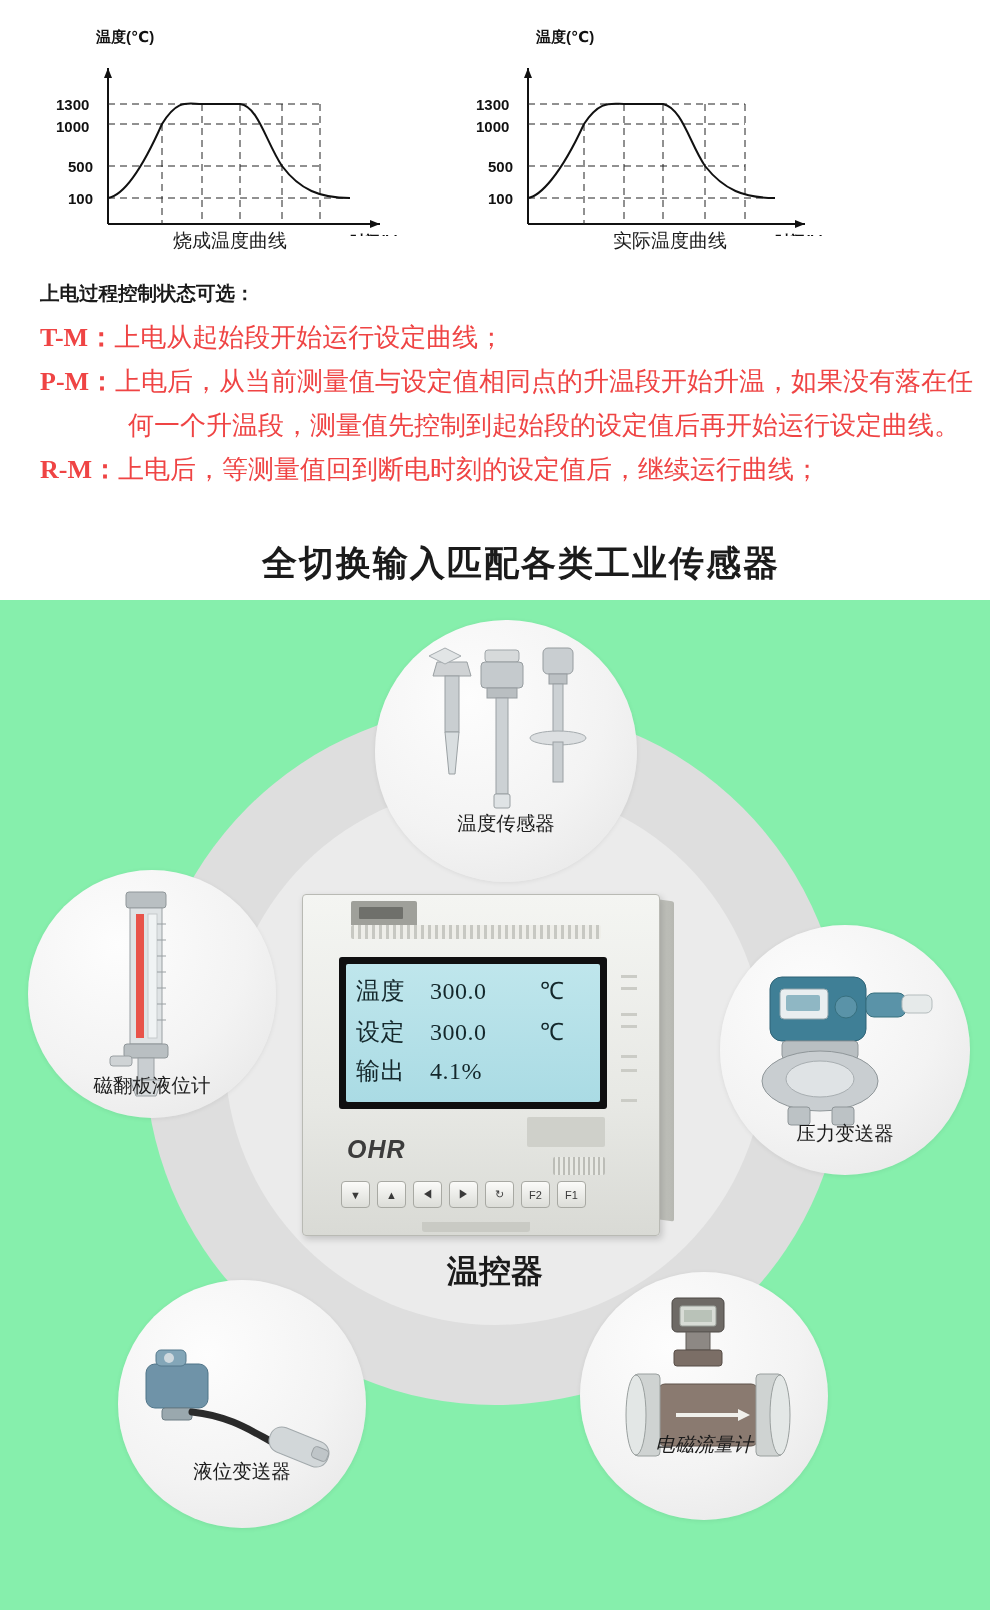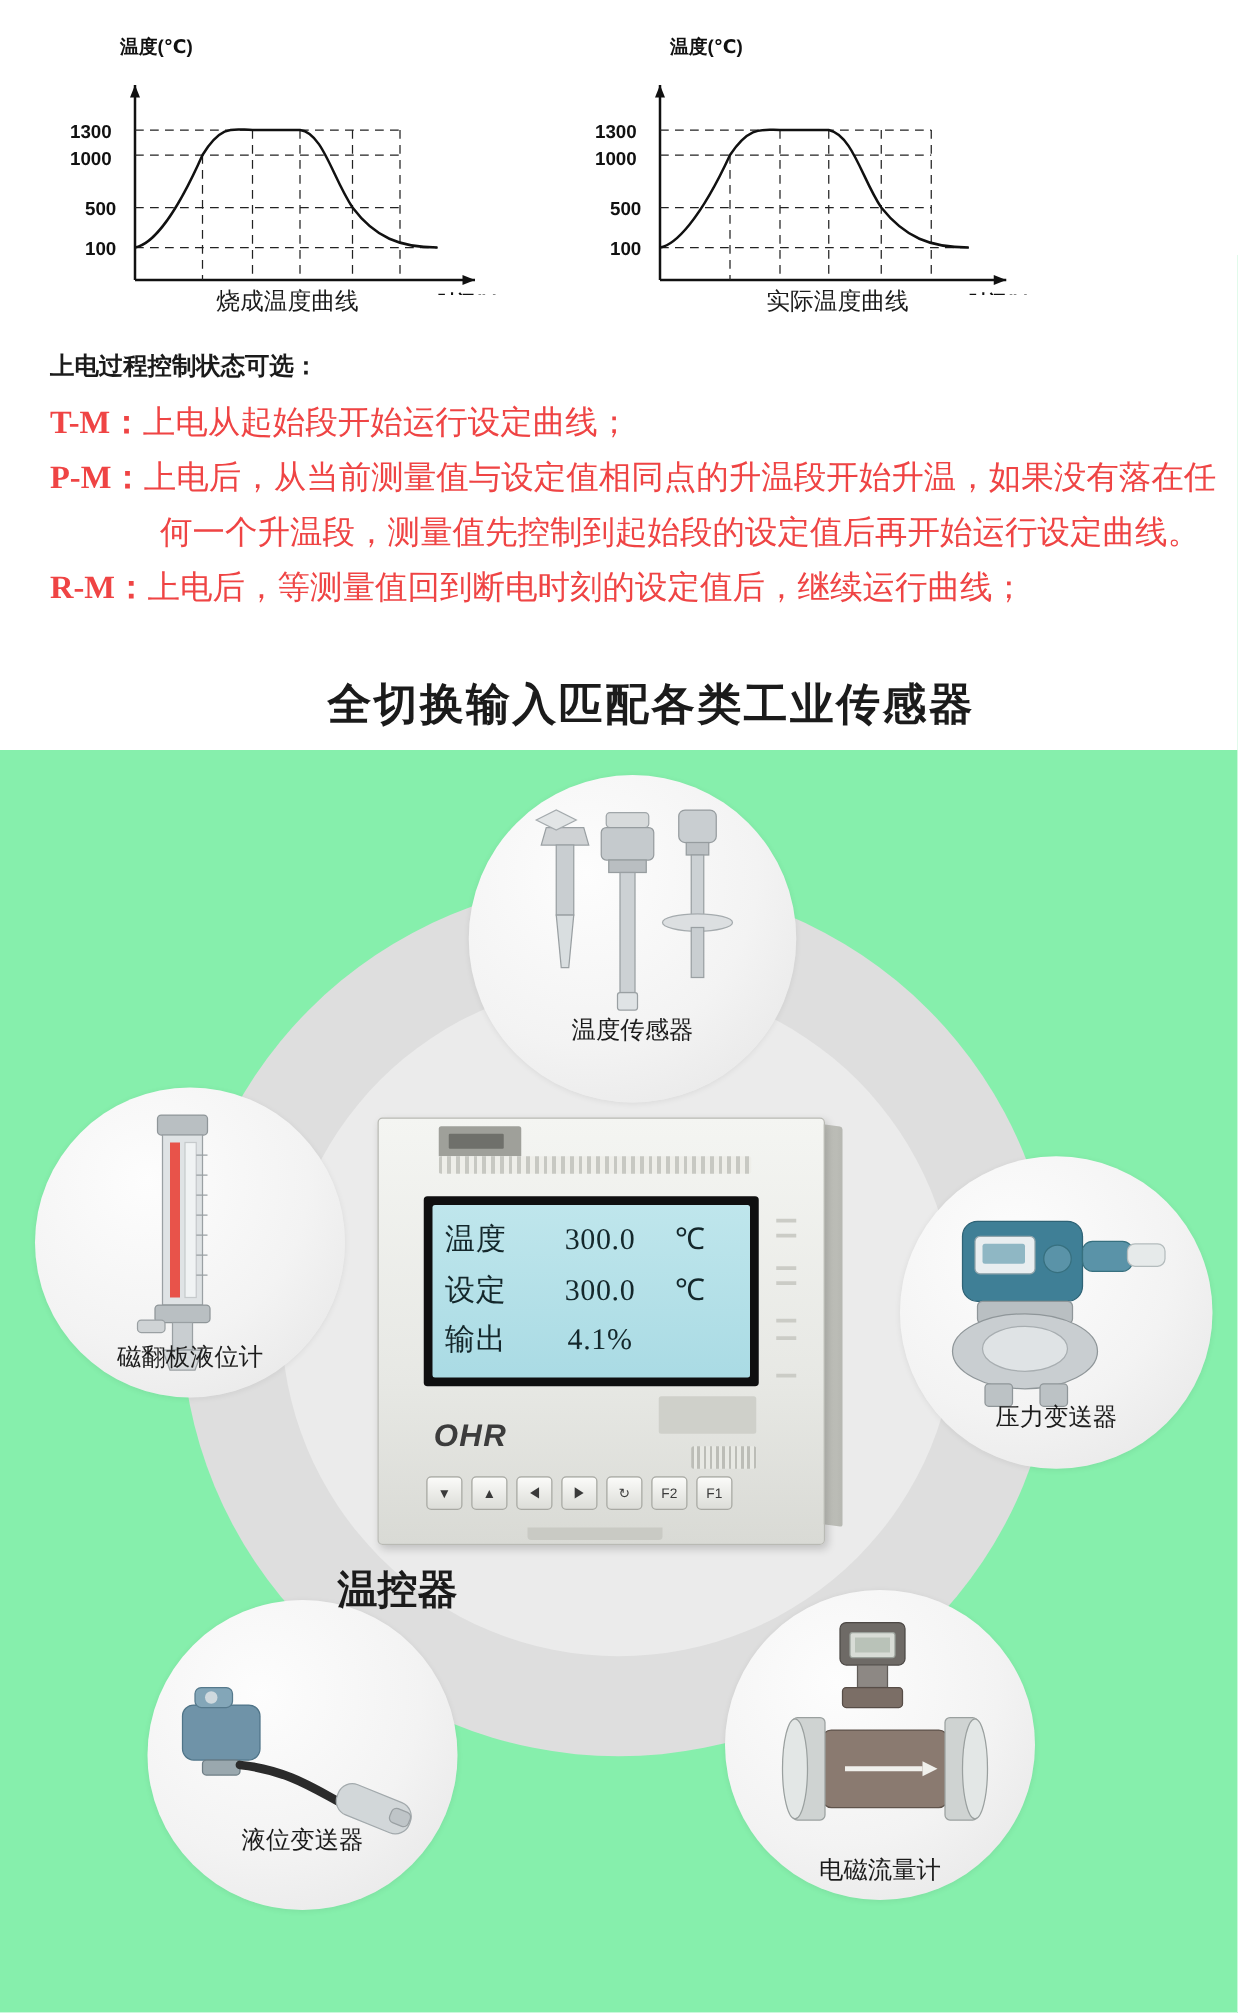--- a/index.html
+++ b/index.html
@@ -151,28 +151,28 @@
   .b-temp   { left: 375px; top: 20px;  width: 262px; height: 262px; }
   .b-level  { left: 28px;  top: 270px; width: 248px; height: 248px; }
   .b-press  { left: 720px; top: 325px; width: 250px; height: 250px; }
   .b-lvtx   { left: 118px; top: 680px; width: 248px; height: 248px; }
   .b-flow   { left: 580px; top: 672px; width: 248px; height: 248px; }
 
   .l-temp  { left: 346px; top: 210px; }
   .l-level { left: -8px;  top: 472px; }
   .l-press { left: 685px; top: 520px; }
   .l-lvtx  { left: 82px;  top: 858px; }
-  .l-flow  { left: 544px; top: 882px; }
+  .l-flow  { left: 544px; top: 831px; font-style: italic; }
 
   .controller-label {
     position: absolute;
     left: 270px;
     top: 650px;
     width: 450px;
-    text-align: left;
+    text-align: center;
     font-size: 32px;
     font-weight: bold;
     color: #1b1b1b;
   }
 
   
   .device {
     position: absolute;
     left: 296px;
     top: 270px;
@@ -237,21 +237,21 @@
   }
   .scr-row {
     display: flex;
     align-items: baseline;
     height: 41px;
     font-size: 24px;
     color: #14272b;
     letter-spacing: 0.5px;
   }
   .scr-name { width: 74px; font-family: "Liberation Sans", sans-serif; }
-  .scr-val  { width: 100px; text-align: center; font-family: "Liberation Serif", serif; }
+  .scr-val  { width: 100px; text-align: left; font-family: "Liberation Serif", serif; }
   .scr-unit { padding-left: 10px; font-family: "Liberation Serif", serif; }
   .brand {
     position: absolute;
     left: 44px; top: 226px;
     font-size: 25px;
     font-weight: bold;
     font-style: italic;
     color: #3c3c3c;
     letter-spacing: 1px;
     margin-top: 14px;

